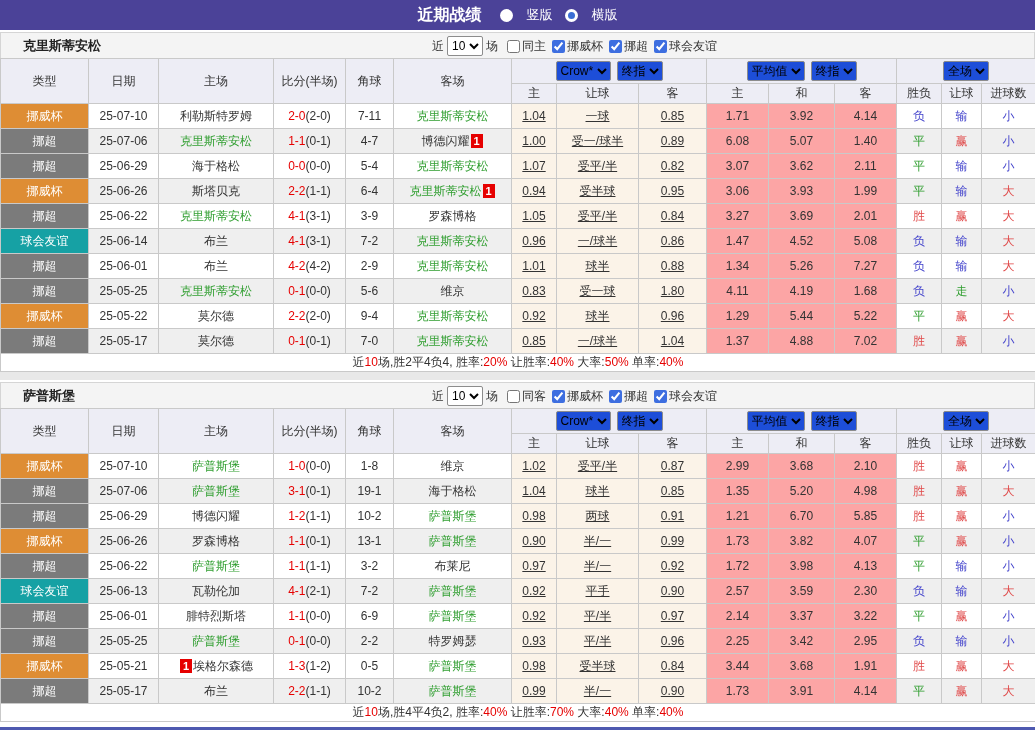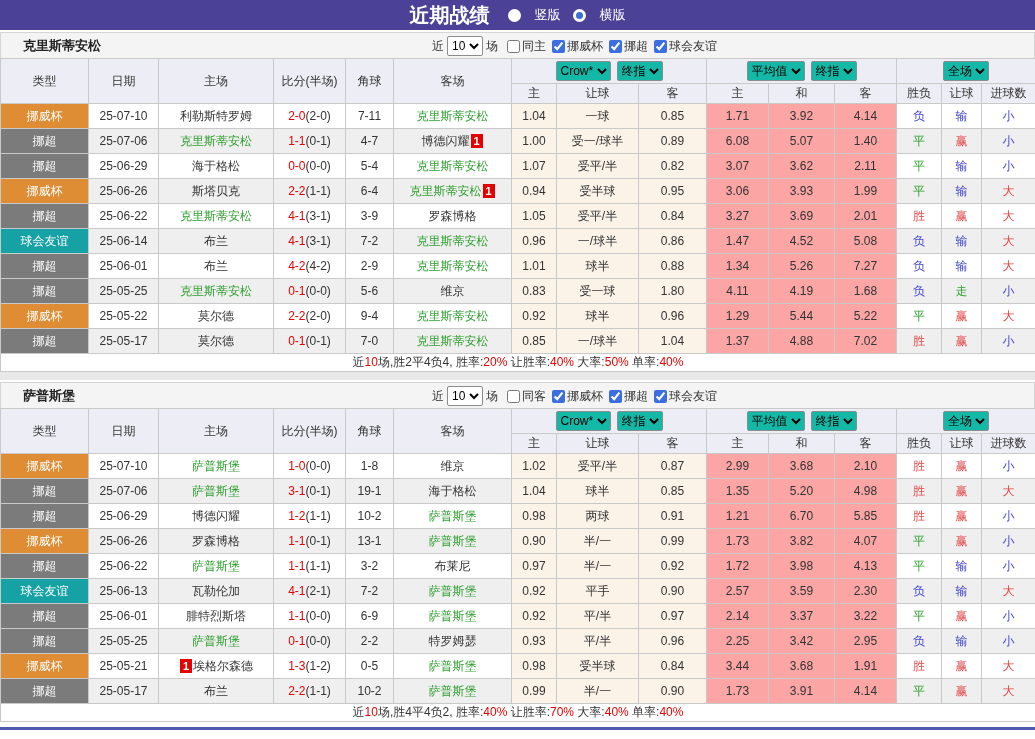--- a/index.html
+++ b/index.html
@@ -1,44 +1,44 @@
 <!DOCTYPE html>
 <html><head>
 <meta charset="utf-8">
 <style>
   * { box-sizing: border-box; }
   html,body { margin:0; padding:0; background:#fff; }
   body { width:1035px; font-family:"Liberation Sans","DejaVu Sans",sans-serif; font-size:12px; color:#333; }
 
   .topbar { height:30px; background:#4B4298; color:#fff; display:flex; align-items:center; justify-content:center; }
-  .topbar .title { font-size:20px; font-weight:bold; margin-right:6px; }
+  .topbar .title { font-size:16px; font-weight:bold; margin-right:6px; }
   .radio-wrap { display:flex; align-items:center; gap:14px; margin-left:12px; font-size:13px; cursor:pointer; }
   .radio { display:inline-block; border-radius:50%; }
   .radio-off { width:13px; height:13px; background:#fff; }
   .radio-on { width:13px; height:13px; border:3px solid #fff; background:#3B6FD4; }
 
   [data-section] { margin-top:2px; }
 
   .ctrl { position:relative; height:26px; background:#F4F4F4; border:1px solid #D5D5D5; border-bottom:none; }
   .ctrl .team { position:absolute; left:22px; top:0; line-height:26px; font-size:13px; font-weight:bold; color:#222; }
   .ctrl .filters { position:absolute; left:428px; top:0; height:26px; display:flex; align-items:center; font-size:12px; white-space:nowrap; }
   .ctrl .filters > span { margin:0 3px; }
   .ctrl select { height:20px; font-size:12px; border:1px solid #8C8C8C; border-radius:2px; background:#fff; }
   .cbx { display:flex; align-items:center; margin-left:4px; cursor:pointer; }
   .cbx input { width:13px; height:13px; margin:0 2px 0 2px; accent-color:#3D6EE0; }
 
   table { border-collapse:collapse; table-layout:fixed; width:1035px; }
   th, td { border:1px solid #C9C9C9; text-align:center; padding:0; font-weight:normal; font-size:12px; color:#333; height:25px; overflow:hidden; white-space:nowrap; }
   thead th { background:#EDEDF5; }
   thead tr.sub th { height:20px; }
-  thead select { height:20px; font-size:12px; border:1px solid #8C8C8C; border-radius:2px; background:#14b8a6; margin:0 3px; }
+  thead select { height:20px; font-size:12px; border:1px solid #8C8C8C; border-radius:2px; background:#1d4ed8; margin:0 3px; }
 
   tbody tr:nth-child(odd) td { background:#fff; }
   tbody tr:nth-child(even) td { background:#EFEFEF; }
-  tbody tr td.beige { background:#FBF3E8; }
+  tbody tr td.beige { background:#FBF3E8;text-decoration:underline; }
   tbody tr td.blue { background:#fca5a5; }
   tbody tr td.t-cup { background:#DE8D34; color:#fff; }
   tbody tr td.t-league { background:#7B7B7B; color:#fff; }
   tbody tr td.t-friendly { background:#16A1A4; color:#fff; }
 
   .green { color:#2F9E2F; }
   .red { color:#E60000; }
   .cred { color:#E04848; }
   .cgreen { color:#2F9E2F; }
   .cblue { color:#4444CC; }

